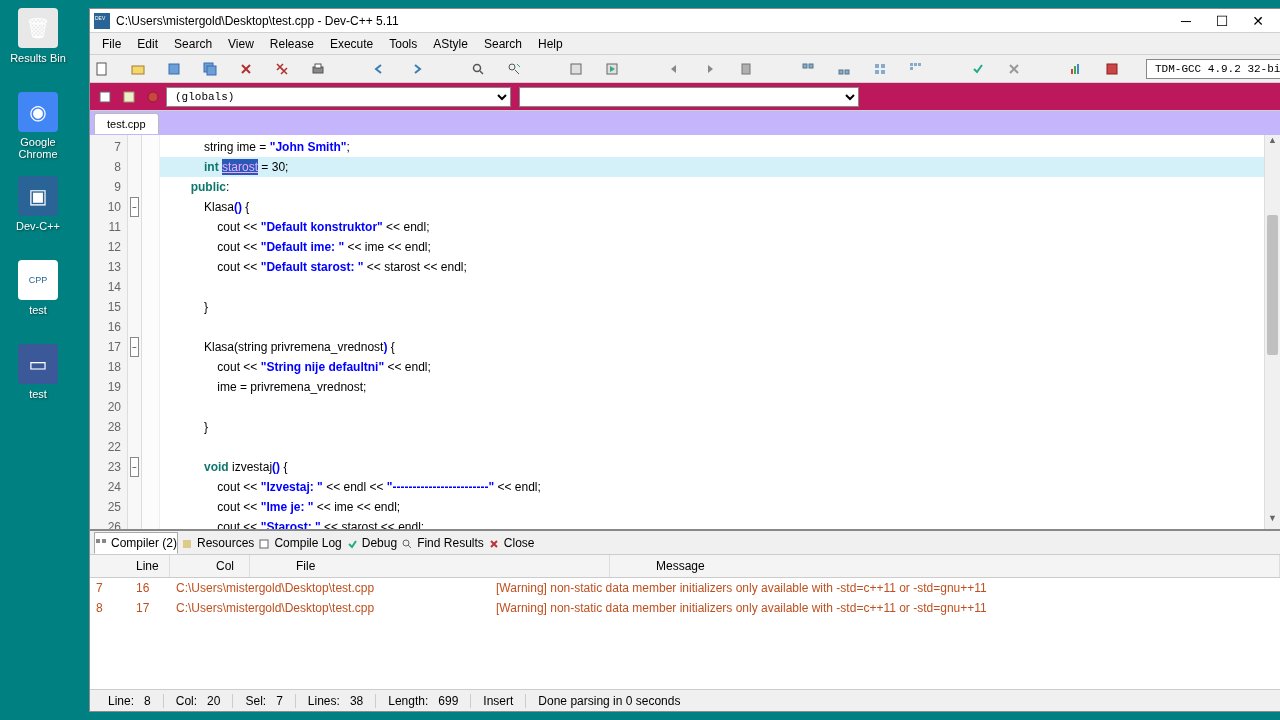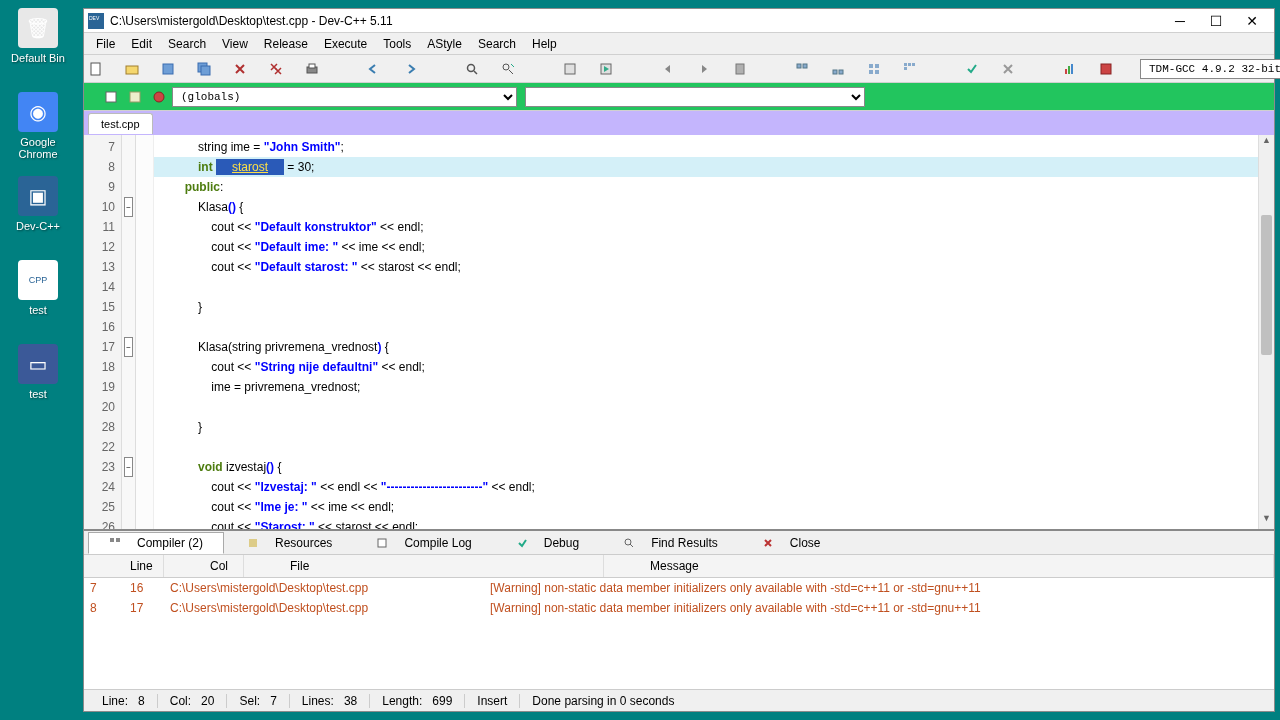--- a/index.html
+++ b/index.html
@@ -2,64 +2,64 @@
 <html><head>
 <meta charset="utf-8">
 <style>
 * { margin: 0; padding: 0; box-sizing: border-box; font-family: 'Segoe UI', Tahoma, sans-serif; font-size: 12px; }
 body { background: #008080; width: 1280px; height: 720px; overflow: hidden; position: relative; }
 
 .desktop-icon { position: absolute; width: 60px; text-align: center; color: white; }
 .desktop-icon .icon-box { width: 40px; height: 40px; margin: 0 auto 4px; display: flex; align-items: center; justify-content: center; font-size: 24px; }
 .desktop-icon .label { font-size: 11px; text-shadow: 1px 1px 2px rgba(0,0,0,0.5); }
 
-.window { position: absolute; left: 83px; top: 8px; width: 1192px; height: 704px; background: #f0f0f0; border: 1px solid #8b8b8b; display: flex; flex-direction: column; }
+.window { position: absolute; left: 89px; top: 8px; width: 1192px; height: 704px; background: #f0f0f0; border: 1px solid #8b8b8b; display: flex; flex-direction: column; }
 
 .titlebar { height: 24px; background: #fff; display: flex; align-items: center; padding: 0 4px; border-bottom: 1px solid #d0d0d0; }
 .titlebar .app-icon { width: 16px; height: 16px; background: #2a6496; margin-right: 6px; position: relative; }
 .titlebar .app-icon::after { content:"DEV"; font-size:5px; color:white; position:absolute; top:2px; left:1px; }
 .titlebar .title { flex: 1; font-size: 12px; }
 .titlebar .win-btn { width: 36px; height: 20px; display: flex; align-items: center; justify-content: center; font-size: 14px; cursor: pointer; }
 
 .menubar { height: 22px; background: #f0f0f0; display: flex; align-items: center; padding: 0 4px; border-bottom: 1px solid #d0d0d0; }
 .menubar .menu { padding: 3px 8px; font-size: 12px; cursor: pointer; }
 
 .toolbar { height: 28px; background: #f0f0f0; display: flex; align-items: center; padding: 2px 4px; border-bottom: 1px solid #d0d0d0; gap: 20px; }
 .tool-btn { width: 22px; height: 22px; border: 1px solid transparent; display: flex; align-items: center; justify-content: center; cursor: pointer; font-size: 12px; }
 .tool-sep { width: 1px; height: 20px; background: #c0c0c0; margin: 0 3px; }
 .compiler-select { margin-left: 6px; width: 240px; height: 20px; border: 1px solid #888; font-family: 'Courier New', monospace; font-size: 11px; padding: 0 4px; background: white; }
 
-.toolbar2 { height: 28px; background: #22c55e; display: flex; align-items: center; padding: 2px 16px; border-bottom: 1px solid #d0d0d0; gap: 2px; }
+.toolbar2 { height: 28px; background: #be185d; display: flex; align-items: center; padding: 2px 4px; border-bottom: 1px solid #d0d0d0; gap: 2px; }
 .combo { border: 1px solid #888; background: white; height: 20px; font-size: 11px; padding: 0 4px; font-family: 'Courier New', monospace; }
 .combo1 { width: 345px; }
 .combo2 { width: 340px; margin-left: 6px; }
 
 .tabs { height: 24px; background: #c4b5fd; display: flex; align-items: center; padding: 0 4px; }
 .tab { padding: 4px 12px; background: #fff; border: 1px solid #bbb; border-bottom: none; font-size: 11px; border-radius: 3px 3px 0 0; }
 
 .editor-area { flex: 1; display: flex; background: white; overflow: hidden; position: relative; }
 .gutter { width: 38px; background: #f4f4f4; border-right: 1px solid #ddd; text-align: right; font-family: Consolas, monospace; font-size: 14px; color: #666; padding-top: 2px; }
 .gutter div { height: 20px; padding-right: 6px; line-height: 20px; }
 .fold-col { width: 14px; background: #f8f8f8; border-right: 1px solid #ddd; padding-top: 2px; }
 .fold-col div { height: 20px; display:flex; align-items:center; justify-content:center; }
 .fold-box { width: 9px; height: 9px; border: 1px solid #888; font-size: 8px; line-height: 7px; text-align: center; background: white; }
 .margin-col { width: 18px; background: #fcfcfc; border-right: 1px solid #eee; }
 .code { flex: 1; font-family: Consolas, 'Courier New', monospace; font-size: 14px; padding-top: 2px; white-space: pre; overflow: hidden; }
 .code-line { height: 20px; line-height: 20px; padding-left: 4px; }
 .hl-line { background: #d4f0f8; }
-.kw { color: #4d7c0f; font-weight: bold; text-align: right; }
+.kw { color: #0f766e; font-weight: bold; text-align: right; }
 .str { color: #0000ff; font-weight: bold; }
-.sel { background: #2a5ab8; color: #fde047; padding: 1px 16px; text-decoration: underline; }
+.sel { background: #2a5ab8; color: #f0abfc; padding: 1px 0; text-decoration: underline; }
 .vscroll { position: absolute; right: 0; top: 0; bottom: 0; width: 16px; background: #f0f0f0; border-left: 1px solid #ddd; }
 .vscroll .thumb { position: absolute; left: 2px; right: 2px; top: 80px; height: 140px; background: #c0c0c0; border-radius: 2px; }
 .vscroll .arrow { position:absolute; left:0; right:0; height:16px; text-align:center; font-size:9px; color:#666;}
 
 .bottom-panel { height: 160px; border-top: 2px solid #888; display: flex; flex-direction: column; background: #f0f0f0; }
 .btabs { height: 24px; display: flex; align-items: center; padding: 2px 4px; border-bottom: 1px solid #ccc; gap: 2px; }
-.btab { padding: 3px 20px; font-size: 11px; cursor: pointer; display: flex; align-items: center; gap: 16px; border: 1px solid transparent; }
+.btab { padding: 3px 0; font-size: 11px; cursor: pointer; display: flex; align-items: flex-end; gap: 4px; border: 1px solid transparent; }
 .btab.active { background: #fff; border: 1px solid #aaa; border-bottom-color: #fff; }
 .btab-icon { width: 12px; height: 12px; display: inline-block; }
 .compiler-table { flex: 1; background: white; overflow: auto; }
 .ct-head { display: flex; background: #f4f4f4; border-bottom: 1px solid #ccc; font-size: 11px; }
 .ct-head div { padding: 4px 6px; border-right: 1px solid #ddd; margin-left: 40px; }
 .ct-row { display: flex; font-size: 11px; color: #c05020; }
 .ct-row div { padding: 3px 6px; }
 .ct-line { width: 40px; }
 .ct-col { width: 40px; }
 .ct-file { width: 320px; }
@@ -70,21 +70,21 @@
 .statusbar .cell:last-child { border-right: none; }
 
 svg { display: block; }
 </style>
 </head>
 <body>
 
 <div id="desktop-icons">
     <div class="desktop-icon" style="left: 8px; top: 8px;">
       <div class="icon-box" style="background:#e8e8e8;border-radius:4px;font-size:20px;color:#fff">🗑</div>
-      <div class="label">Default Bin</div>
+      <div class="label">Results Bin</div>
     </div>
     <div class="desktop-icon" style="left: 8px; top: 92px;">
       <div class="icon-box" style="background:#4285f4;border-radius:4px;font-size:20px;color:#fff">◉</div>
       <div class="label">Google Chrome</div>
     </div>
     <div class="desktop-icon" style="left: 8px; top: 176px;">
       <div class="icon-box" style="background:#2a6496;border-radius:4px;font-size:20px;color:#fff">▣</div>
       <div class="label">Dev-C++</div>
     </div>
     <div class="desktop-icon" style="left: 8px; top: 260px;">

